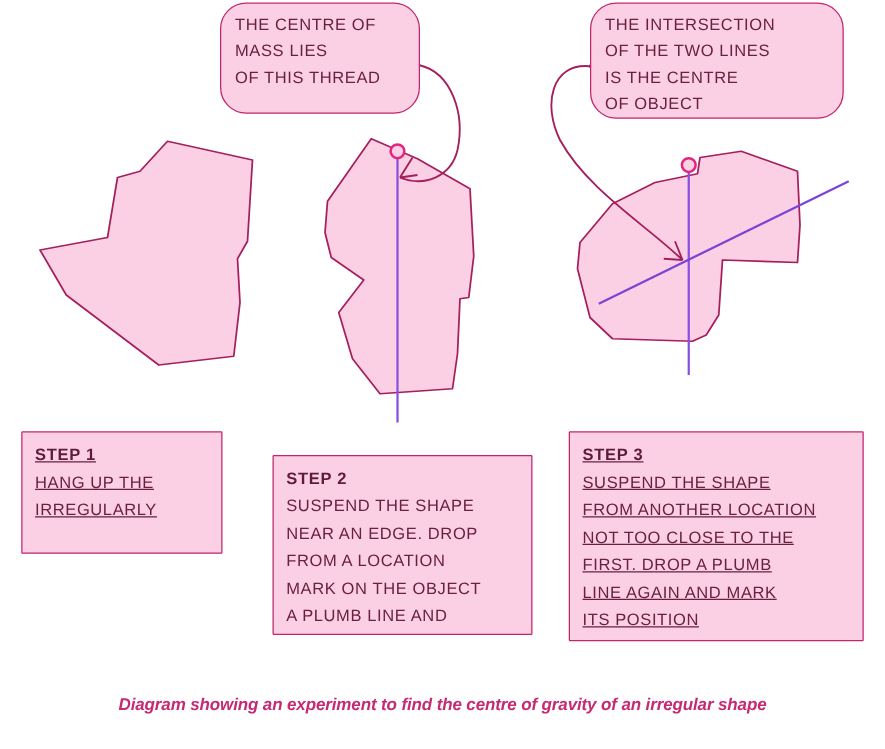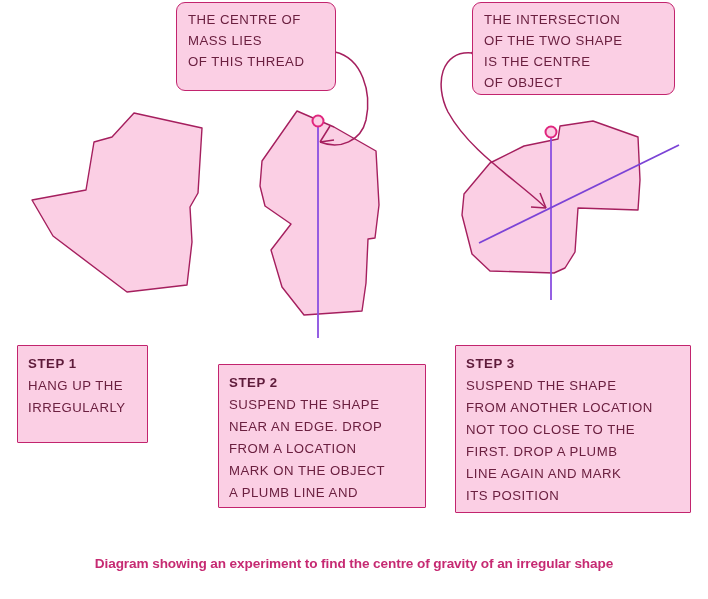--- a/index.html
+++ b/index.html
@@ -32,21 +32,21 @@
   .box {
     position: absolute;
     box-sizing: border-box;
     background: #fbcfe4;
     border: 1.5px solid #c2246e;
     color: #6b2040;
     font-family: "Liberation Sans", sans-serif;
     letter-spacing: 0.5px;
   }
   .callout {
-    border-radius: 9px;
+    border-radius: 21px;
     padding: 6px 9px 5px 11px;
     font-size: 13.2px;
     line-height: 21px;
   }
   .stepbox {
     border-radius: 1px;
     padding: 7px 9px 6px 10px;
     font-size: 13.2px;
     line-height: 22px;
   }
@@ -54,32 +54,33 @@
     font-weight: bold;
     display: block;
     color: #5e1b3a;
     letter-spacing: 0.6px;
   }
   .box .line { display: block; white-space: pre; }
 
   #callout-1 { left: 176px; top: 2px;  width: 160px; height: 89px; }
   #callout-2 { left: 472px; top: 2px;  width: 203px; height: 93px; }
 
-  #step-1 { left: 17px;  top: 345px; width: 131px; height: 98px; }
+  #step-1 { left: 17px;  top: 345px; width: 161px; height: 98px; text-decoration: underline; }
   #step-2 { left: 218px; top: 364px; width: 208px; height: 144px; }
-  #step-3 { left: 455px; top: 345px; width: 236px; height: 168px; }
+  #step-3 { left: 455px; top: 345px; width: 236px; height: 168px; text-decoration: underline; }
 
   #caption {
     position: absolute;
     left: 0;
     top: 556px;
     width: 708px;
     text-align: center;
     font-family: "Liberation Sans", sans-serif;
     font-size: 13.6px;
+    font-style: italic;
     font-weight: bold;
     color: #c62a72;
     letter-spacing: -0.1px;
   }
 </style>
 </head>
 <body>
 
 <div id="stage">
 
@@ -108,21 +109,21 @@
   </svg>
 
   <div class="box callout" id="callout-1">
     <span class="line">THE CENTRE OF</span>
     <span class="line">MASS LIES</span>
     <span class="line">OF THIS THREAD</span>
   </div>
 
   <div class="box callout" id="callout-2">
     <span class="line">THE INTERSECTION</span>
-    <span class="line">OF THE TWO SHAPE</span>
+    <span class="line">OF THE TWO LINES</span>
     <span class="line">IS THE CENTRE</span>
     <span class="line">OF OBJECT</span>
   </div>
 
   <div class="box stepbox" id="step-1">
     <span class="step-title">STEP 1</span>
     <span class="line">HANG UP THE</span>
     <span class="line">IRREGULARLY</span>
   </div>
 

